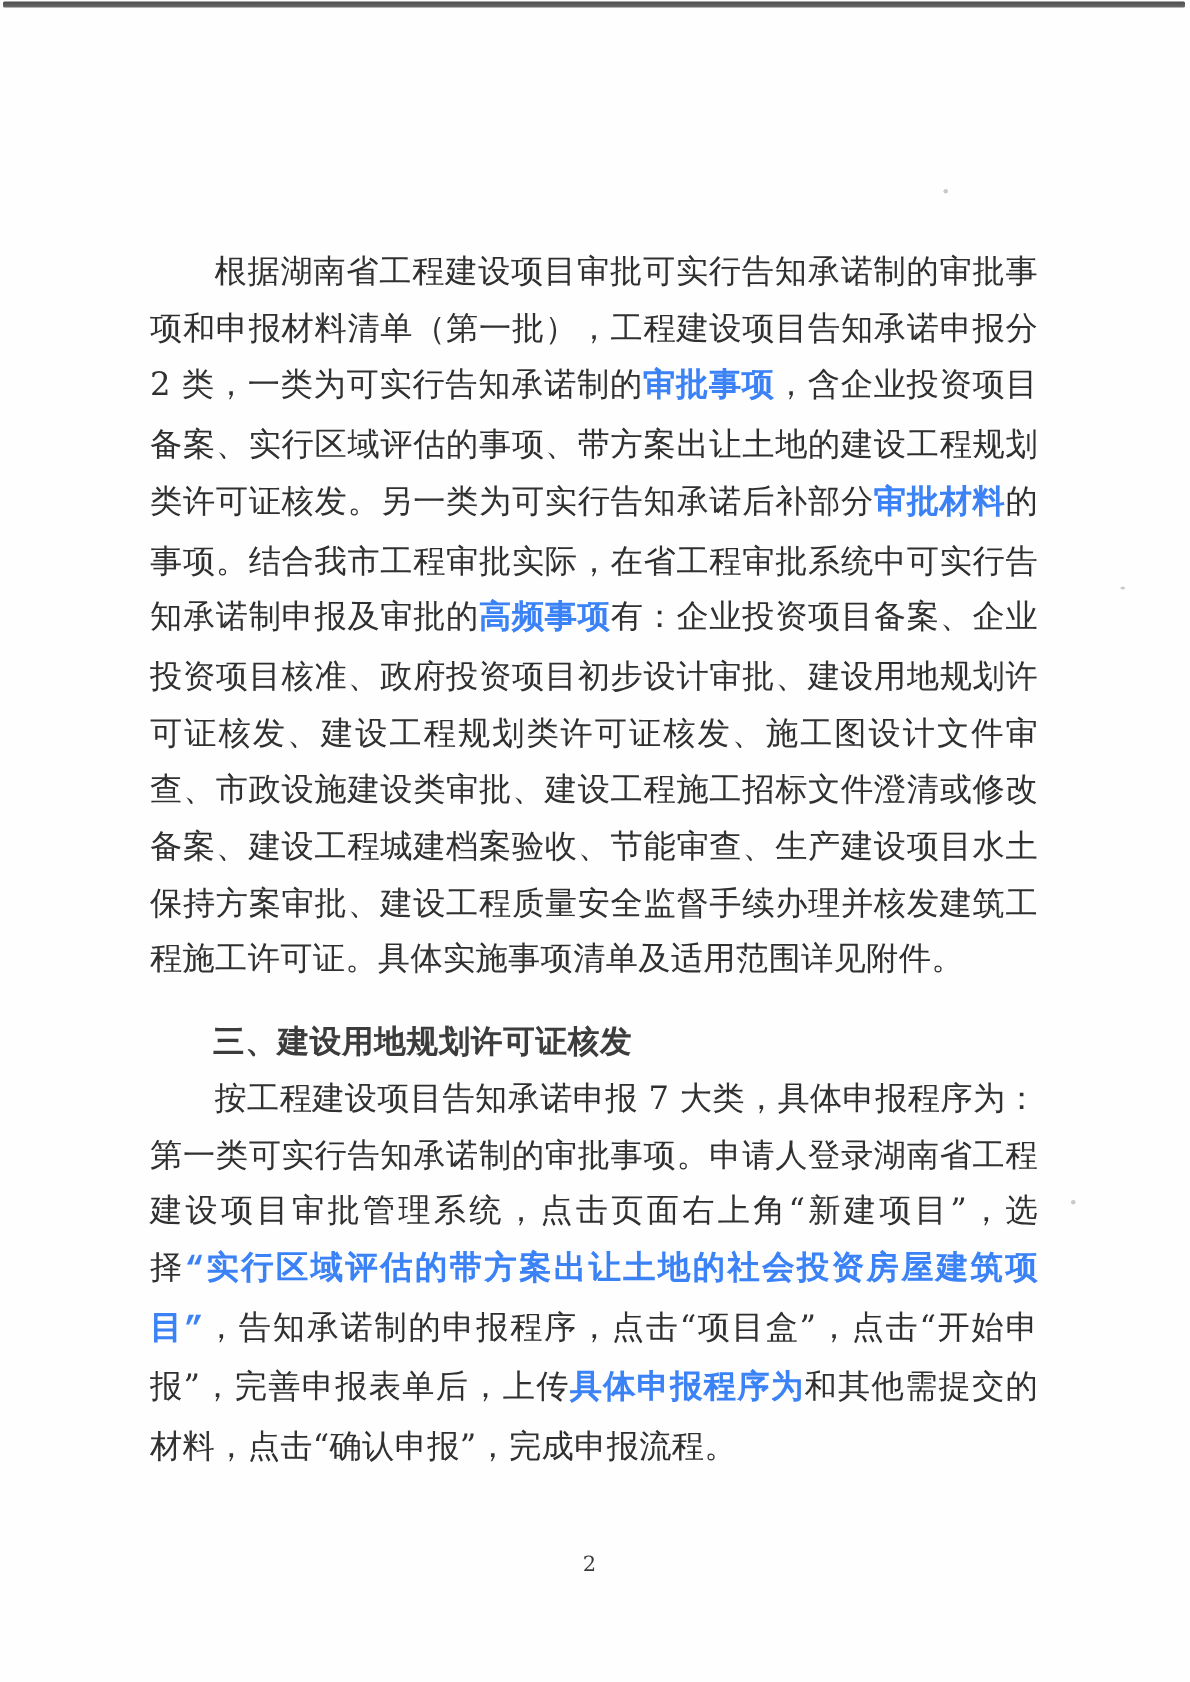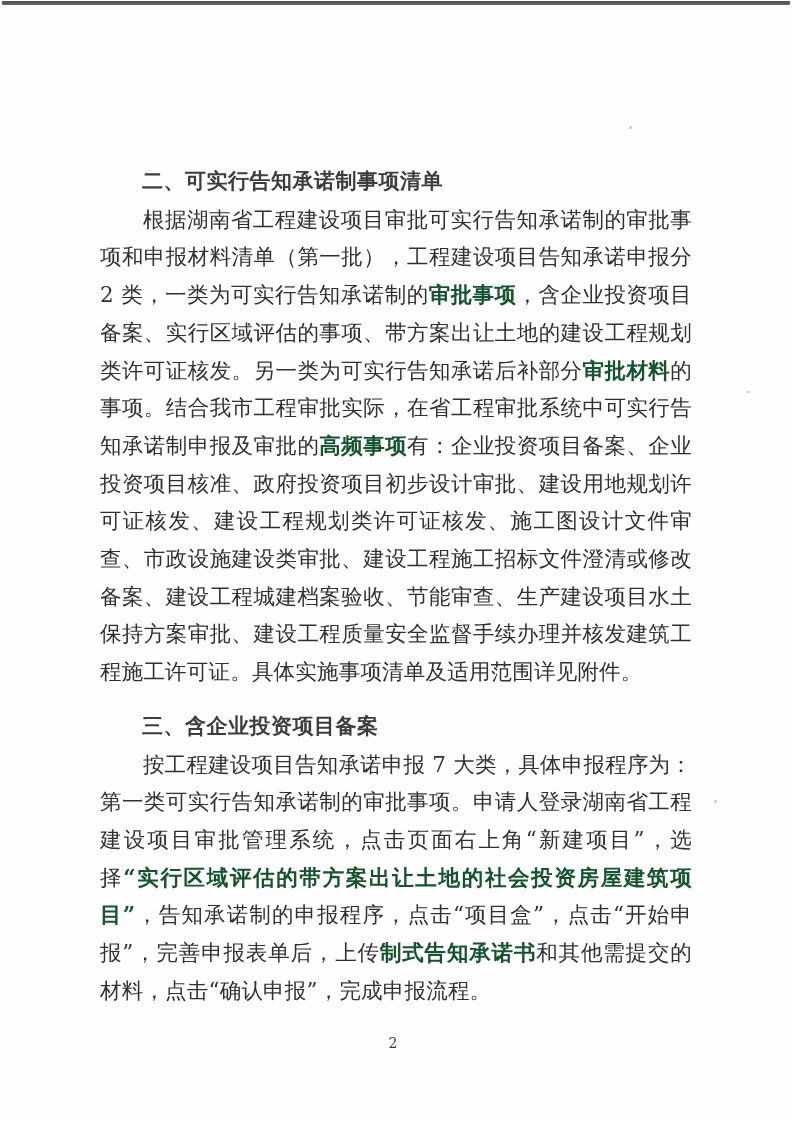--- a/index.html
+++ b/index.html
@@ -48,21 +48,22 @@
     font-size: 21.5px;
     line-height: 37.7px;
     color: #303030;
     margin: 0;
     text-align: justify;
     text-indent: 2em;
     letter-spacing: 0.2px;
   }
   .para .bold {
     font-weight: bold;
-    color: #14532d;
+    color: #3b82f6;
+    font-family: Liberation Mono, monospace;
   }
   .page-number {
     position: absolute;
     top: 1035px;
     left: 0;
     width: 786px;
     text-align: center;
     font-family: "DejaVu Serif", "Liberation Serif", serif;
     font-size: 14px;
     color: #3a3a3a;
@@ -75,23 +76,22 @@
   .speck.s1 { left: 629px; top: 126px; width: 3px; height: 3px; }
   .speck.s2 { left: 747px; top: 391px; width: 3px; height: 2px; }
   .speck.s3 { left: 714px; top: 800px; width: 3px; height: 3px; }
 </style>
 </head>
 <body>
 
 <div class="scan-top-edge"></div>
 
 <div class="content">
-  <h2 class="sec-heading"><span>二、可实行告知承诺制事项清单</span></h2>
   <p class="para"><span>根据湖南省工程建设项目审批可实行告知承诺制的审批事项和申报材料清单（第一批），工程建设项目告知承诺申报分 2 类，一类为可实行告知承诺制的</span><span class="bold">审批事项</span><span>，含企业投资项目备案、实行区域评估的事项、带方案出让土地的建设工程规划类许可证核发。另一类为可实行告知承诺后补部分</span><span class="bold">审批材料</span><span>的事项。结合我市工程审批实际，在省工程审批系统中可实行告知承诺制申报及审批的</span><span class="bold">高频事项</span><span>有：企业投资项目备案、企业投资项目核准、政府投资项目初步设计审批、建设用地规划许可证核发、建设工程规划类许可证核发、施工图设计文件审查、市政设施建设类审批、建设工程施工招标文件澄清或修改备案、建设工程城建档案验收、节能审查、生产建设项目水土保持方案审批、建设工程质量安全监督手续办理并核发建筑工程施工许可证。具体实施事项清单及适用范围详见附件。</span></p>
-  <h2 class="sec-heading second"><span>三、含企业投资项目备案</span></h2>
-  <p class="para"><span>按工程建设项目告知承诺申报 7 大类，具体申报程序为：第一类可实行告知承诺制的审批事项。申请人登录湖南省工程建设项目审批管理系统，点击页面右上角“新建项目”，选择</span><span class="bold">“实行区域评估的带方案出让土地的社会投资房屋建筑项目”</span><span>，告知承诺制的申报程序，点击“项目盒”，点击“开始申报”，完善申报表单后，上传</span><span class="bold">制式告知承诺书</span><span>和其他需提交的材料，点击“确认申报”，完成申报流程。</span></p>
+  <h2 class="sec-heading second"><span>三、建设用地规划许可证核发</span></h2>
+  <p class="para"><span>按工程建设项目告知承诺申报 7 大类，具体申报程序为：第一类可实行告知承诺制的审批事项。申请人登录湖南省工程建设项目审批管理系统，点击页面右上角“新建项目”，选择</span><span class="bold">“实行区域评估的带方案出让土地的社会投资房屋建筑项目”</span><span>，告知承诺制的申报程序，点击“项目盒”，点击“开始申报”，完善申报表单后，上传</span><span class="bold">具体申报程序为</span><span>和其他需提交的材料，点击“确认申报”，完成申报流程。</span></p>
 </div>
 
 <div class="page-number">2</div>
 
 <div class="speck s1"></div>
 <div class="speck s2"></div>
 <div class="speck s3"></div>
 
 </body></html>

